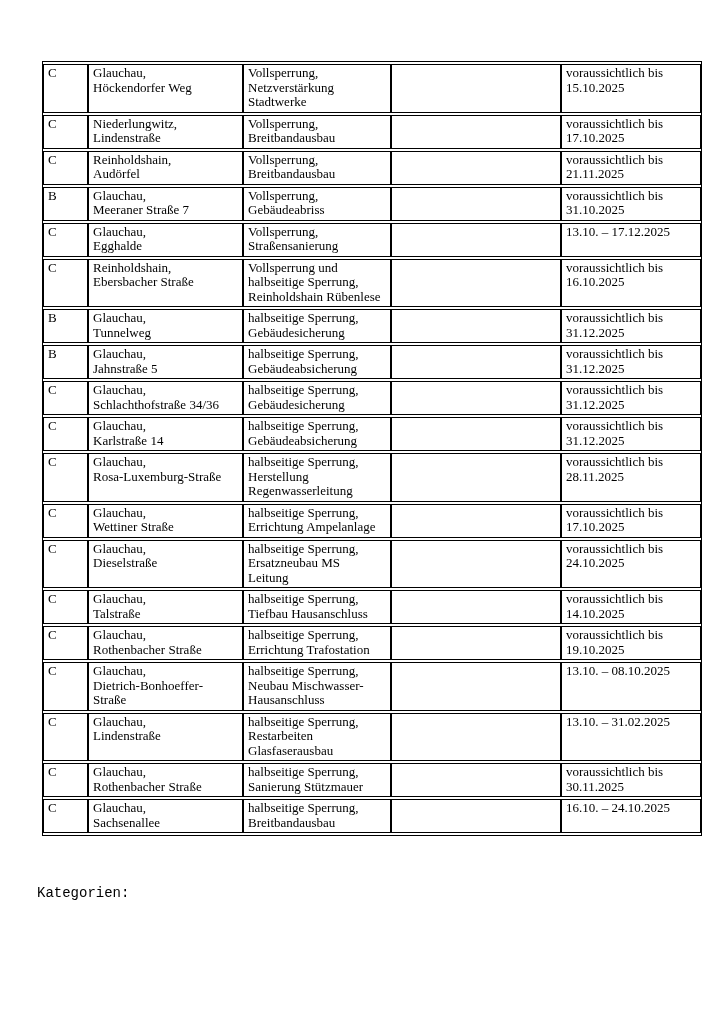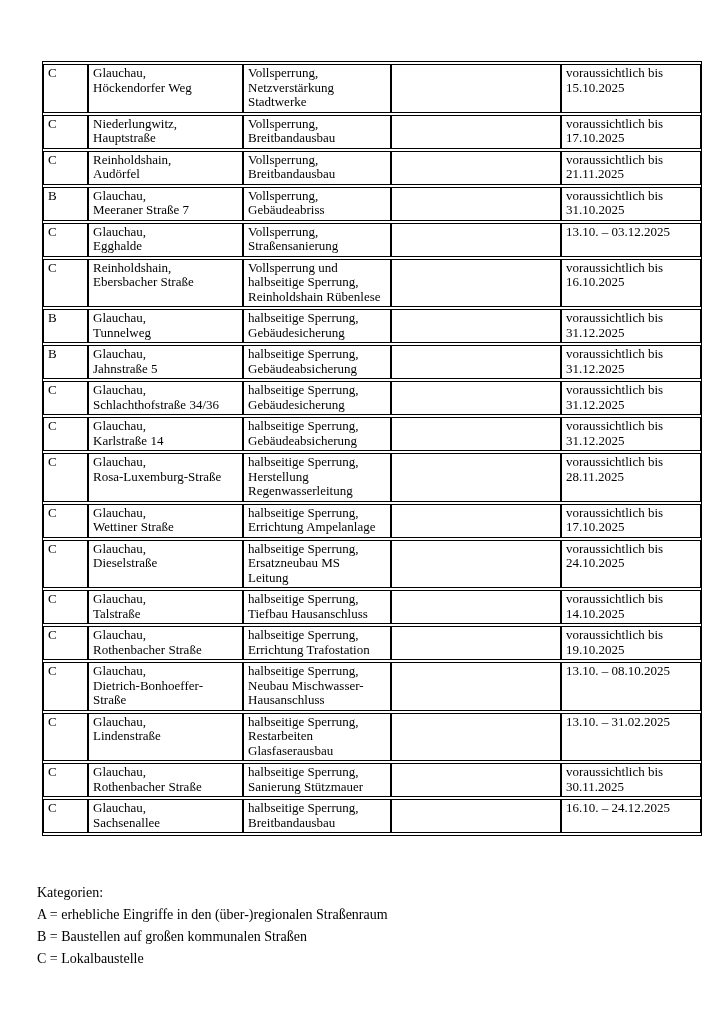--- a/index.html
+++ b/index.html
@@ -39,21 +39,21 @@
   .col-category { width: 45px; }
   .col-location { width: 155px; }
   .col-closure  { width: 148px; }
   .col-notes    { width: 170px; }
   .col-period   { width: 140px; }
 
   .legend {
     position: absolute;
     left: 37px;
     top: 882px;
-    font-family: Liberation Serif, serif;
+    font-family: Liberation Mono, monospace;
     font-size: 14px;
     line-height: 22px;
     color: #000000;
   }
 </style>
 </head>
 <body>
 
 <div class="page">
 
@@ -73,21 +73,21 @@
           <td>Vollsperrung,
 Netzverstärkung
 Stadtwerke</td>
           <td></td>
           <td>voraussichtlich bis
 15.10.2025</td>
         </tr>
         <tr>
           <td>C</td>
           <td>Niederlungwitz,
-Hauptstraße</td>
+Lindenstraße</td>
           <td>Vollsperrung,
 Breitbandausbau</td>
           <td></td>
           <td>voraussichtlich bis
 17.10.2025</td>
         </tr>
         <tr>
           <td>C</td>
           <td>Reinholdshain,
 Audörfel</td>
@@ -107,21 +107,21 @@
           <td>voraussichtlich bis
 31.10.2025</td>
         </tr>
         <tr>
           <td>C</td>
           <td>Glauchau,
 Egghalde</td>
           <td>Vollsperrung,
 Straßensanierung</td>
           <td></td>
-          <td>13.10. – 03.12.2025</td>
+          <td>13.10. – 17.12.2025</td>
         </tr>
         <tr>
           <td>C</td>
           <td>Reinholdshain,
 Ebersbacher Straße</td>
           <td>Vollsperrung und
 halbseitige Sperrung,
 Reinholdshain Rübenlese</td>
           <td></td>
           <td>voraussichtlich bis
@@ -250,27 +250,22 @@
           <td>voraussichtlich bis
 30.11.2025</td>
         </tr>
         <tr>
           <td>C</td>
           <td>Glauchau,
 Sachsenallee</td>
           <td>halbseitige Sperrung,
 Breitbandausbau</td>
           <td></td>
-          <td>16.10. – 24.12.2025</td>
+          <td>16.10. – 24.10.2025</td>
         </tr>
       </tbody>
   </table>
 
   <div class="legend">
     <div>Kategorien:</div>
-    <div>
-        <div>A = erhebliche Eingriffe in den (über-)regionalen Straßenraum</div>
-        <div>B = Baustellen auf großen kommunalen Straßen</div>
-        <div>C = Lokalbaustelle</div>
-      </div>
   </div>
 
 </div>
 
 </body></html>

